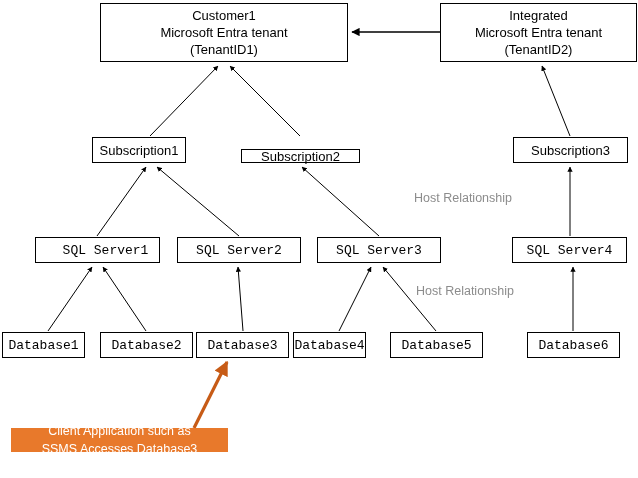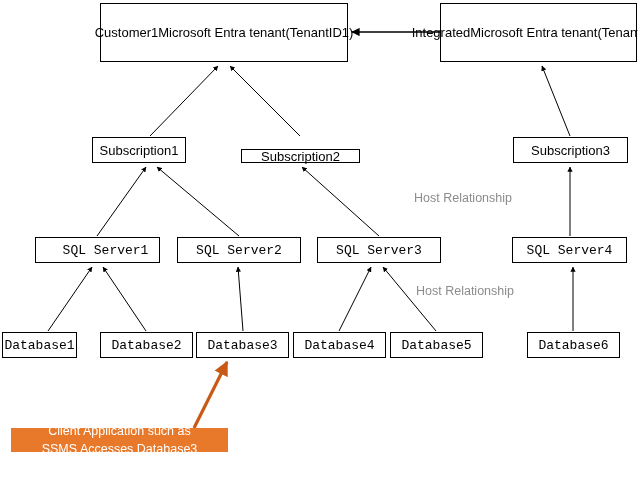--- a/index.html
+++ b/index.html
@@ -27,20 +27,21 @@
     height: 478px;
     pointer-events: none;
   }
   .node {
     position: absolute;
     box-sizing: border-box;
     border: 1px solid #000000;
     background: #ffffff;
     color: #000000;
     display: flex;
+    flex-direction: column;
     align-items: center;
     justify-content: center;
     text-align: center;
     z-index: 2;
   }
   .node-tenant {
     font-family: "Liberation Sans", sans-serif;
     font-size: 13px;
     line-height: 17px;
   }
@@ -153,30 +154,30 @@
   <div class="node node-mono" style="left:177px; top:237px; width:124px; height:26px;">
     <span>SQL Server2</span>
   </div>
   <div class="node node-mono" style="left:317px; top:237px; width:124px; height:26px;">
     <span>SQL Server3</span>
   </div>
   <div class="node node-mono" style="left:512px; top:237px; width:115px; height:26px;">
     <span>SQL Server4</span>
   </div>
 
-  <div class="node node-mono" style="left:2px; top:332px; width:75px; height:26px;">
+  <div class="node node-mono" style="left:2px; top:332px; width:83px; height:26px;">
     <span>Database1</span>
   </div>
   <div class="node node-mono" style="left:100px; top:332px; width:93px; height:26px;">
     <span>Database2</span>
   </div>
   <div class="node node-mono" style="left:196px; top:332px; width:93px; height:26px;">
     <span>Database3</span>
   </div>
-  <div class="node node-mono" style="left:293px; top:332px; width:93px; height:26px;">
+  <div class="node node-mono" style="left:293px; top:332px; width:73px; height:26px;">
     <span>Database4</span>
   </div>
   <div class="node node-mono" style="left:390px; top:332px; width:93px; height:26px;">
     <span>Database5</span>
   </div>
   <div class="node node-mono" style="left:527px; top:332px; width:93px; height:26px;">
     <span>Database6</span>
   </div>
 
   <div class="rel-label" style="left:414px; top:191px;">Host Relationship</div>

